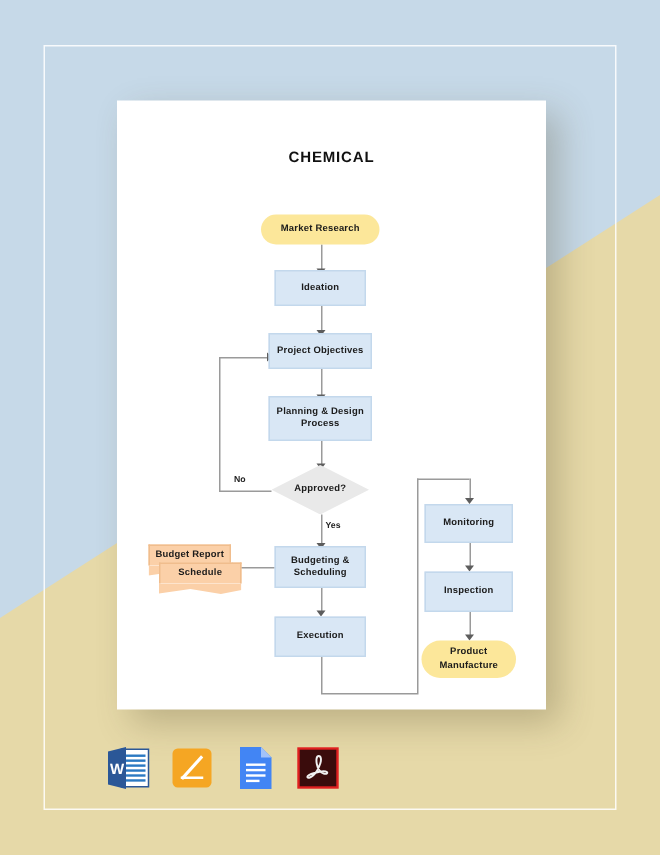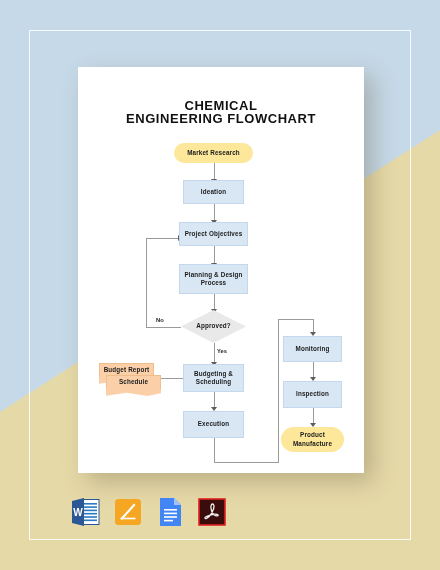--- a/index.html
+++ b/index.html
@@ -22,21 +22,21 @@
     box-sizing:border-box;pointer-events:none;
   }
   
   #page{
     position:absolute;left:78px;top:67px;width:286px;height:406px;
     background:#fff;
     box-shadow:9px 9px 22px rgba(90,80,50,.30);
   }
   #title{
     position:absolute;left:0;right:0;top:32px;
-    text-align:center;font-weight:bold;font-size:13px;
+    text-align:center;font-weight:bold;font-size:10px;
     letter-spacing:.55px;line-height:13px;color:#111;
   }
   
   .node{
     position:absolute;box-sizing:border-box;
     display:flex;align-items:center;justify-content:center;
     text-align:center;font-size:6.3px;font-weight:bold;
     color:#1b1b1b;line-height:8.5px;letter-spacing:.15px;
   }
   .box{background:#d9e7f5;border:1px solid #c3d8ec;}
@@ -74,21 +74,20 @@
 <div id="backdrop">
   <div id="bg-blue"></div>
   <div id="bg-tan"></div>
 </div>
 <div id="frame"></div>
 
 <div id="page">
 
   <div id="title">
     <div>CHEMICAL</div>
-    <div>ENGINEERING FLOWCHART</div>
   </div>
 
   <div class="ln lnv" style="left:135.5px;top:96px;height:17px;"></div>
   <div class="arr arr-d" style="left:132.5px;top:112px;"></div>
 
   <div class="ln lnv" style="left:135.5px;top:137px;height:17px;"></div>
   <div class="arr arr-d" style="left:132.5px;top:153px;"></div>
 
   <div class="ln lnv" style="left:135.5px;top:179px;height:18px;"></div>
   <div class="arr arr-d" style="left:132.5px;top:196px;"></div>

